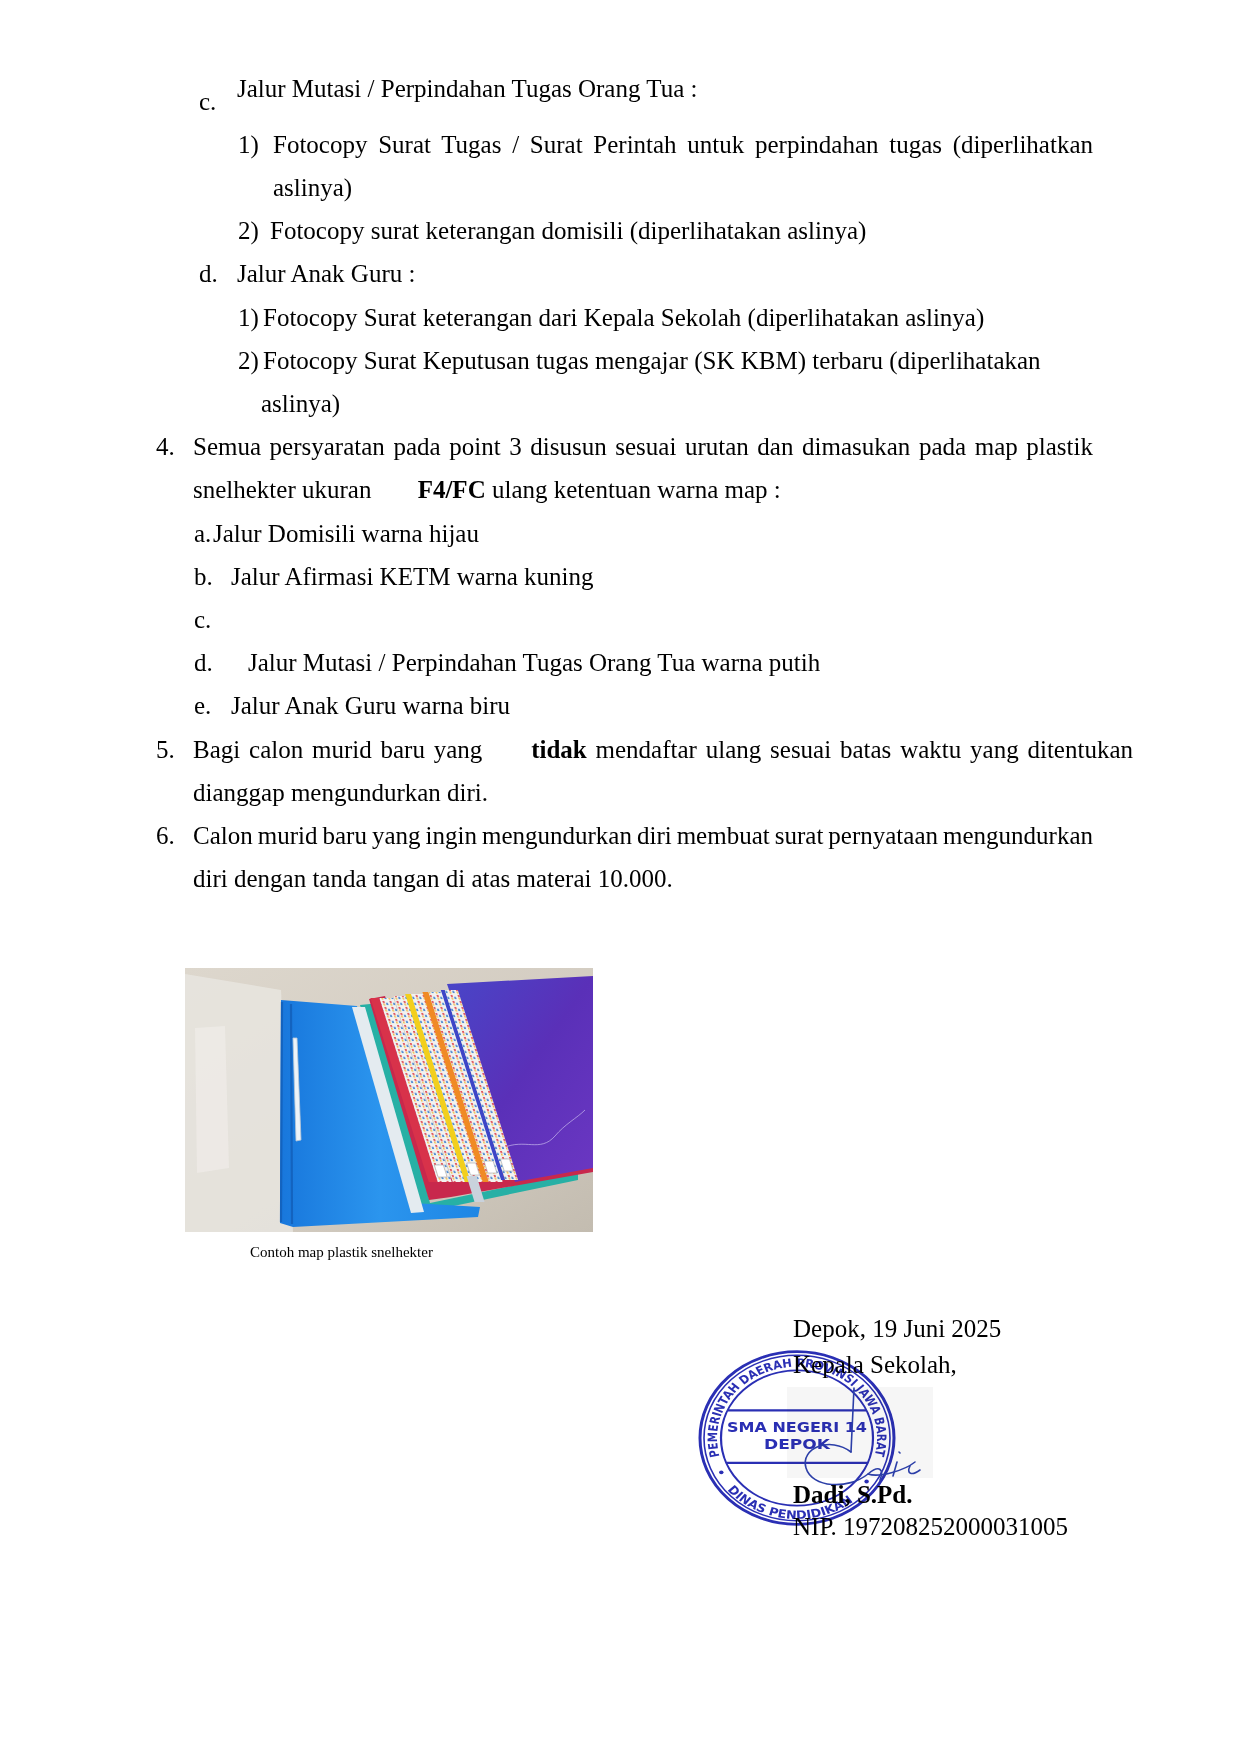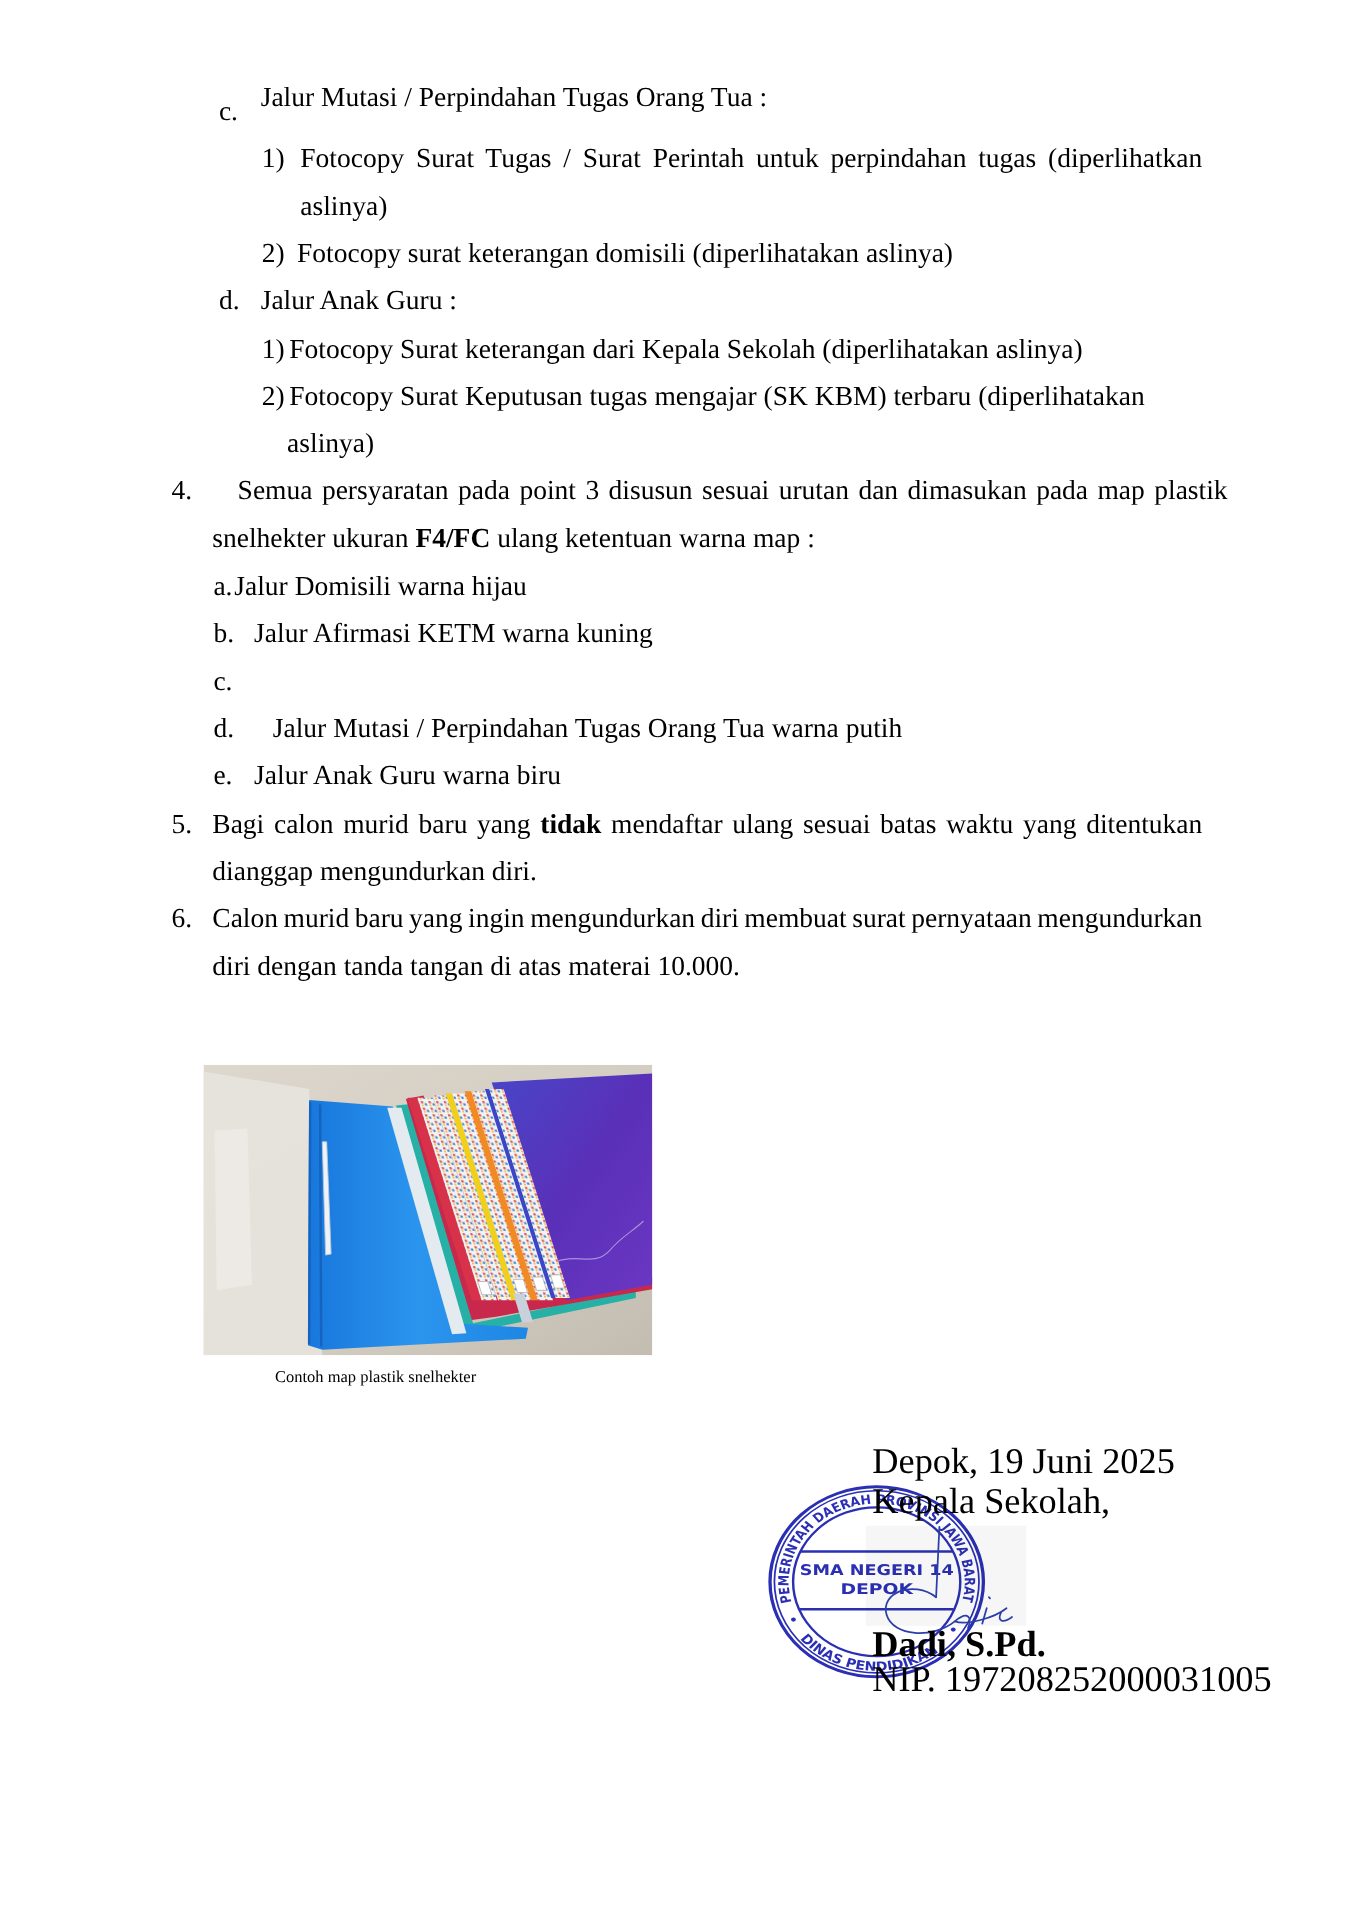--- a/index.html
+++ b/index.html
@@ -14,39 +14,39 @@
       color: #000000;
     }
     .ln {
       position: absolute;
       font-size: 25px;
       line-height: 30px;
       white-space: nowrap;
       z-index: 4;
     }
     .just { display: inline-block; white-space: nowrap; }
-    b { font-weight: bold; }
+    b { font-weight: bold; margin-left: 40px; }
 
     .photo {
       position: absolute;
       left: 185px; top: 968px;
       width: 408px; height: 264px;
       display: block;
     }
     .caption {
       position: absolute;
       left: 250px; top: 1238px;
       font-size: 15px;
       line-height: 28px;
       white-space: nowrap;
     }
     .sig-line {
       position: absolute;
       left: 793px;
-      font-size: 33px;
+      font-size: 25px;
       line-height: 30px;
       white-space: nowrap;
       z-index: 4;
     }
     .sig-bg {
       position: absolute;
       left: 787px; top: 1387px;
       width: 146px; height: 91px;
       background: #f6f6f6;
       z-index: 1;
@@ -92,21 +92,21 @@
   <span class="ln" style="left:237px;top:259px">Jalur Anak Guru :</span>
 
   <span class="ln" style="left:238px;top:303px">1)</span>
   <span class="ln" style="left:263px;top:303px">Fotocopy Surat keterangan dari Kepala Sekolah (diperlihatakan aslinya)</span>
 
   <span class="ln" style="left:238px;top:346px">2)</span>
   <span class="ln" style="left:263px;top:346px">Fotocopy Surat Keputusan tugas mengajar (SK KBM) terbaru (diperlihatakan</span>
   <span class="ln" style="left:261px;top:389px">aslinya)</span>
 
   <span class="ln" style="left:156px;top:432px">4.</span>
-  <span class="ln just" style="left: 193px; top: 432px; width: 900px; word-spacing: 2.33203px; margin-left: 23px;">Semua persyaratan pada point 3 disusun sesuai urutan dan dimasukan pada map plastik</span>
+  <span class="ln just" style="left: 193px; top: 432px; width: 900px; word-spacing: 2.33203px;">Semua persyaratan pada point 3 disusun sesuai urutan dan dimasukan pada map plastik</span>
   <span class="ln" style="left:193px;top:475px"><span>snelhekter ukuran </span><b>F4/FC</b><span> ulang ketentuan warna map :</span></span>
 
   <span class="ln" style="left:194px;top:519px">a.</span>
   <span class="ln" style="left:213px;top:519px">Jalur Domisili warna hijau</span>
   <span class="ln" style="left:194px;top:562px">b.</span>
   <span class="ln" style="left:231px;top:562px">Jalur Afirmasi KETM warna kuning</span>
   <span class="ln" style="left:194px;top:605px">c.</span>
   <span class="ln" style="left:194px;top:648px">d.</span>
   <span class="ln" style="left:248px;top:648px">Jalur Mutasi / Perpindahan Tugas Orang Tua warna putih</span>
   <span class="ln" style="left:194px;top:691px">e.</span>

